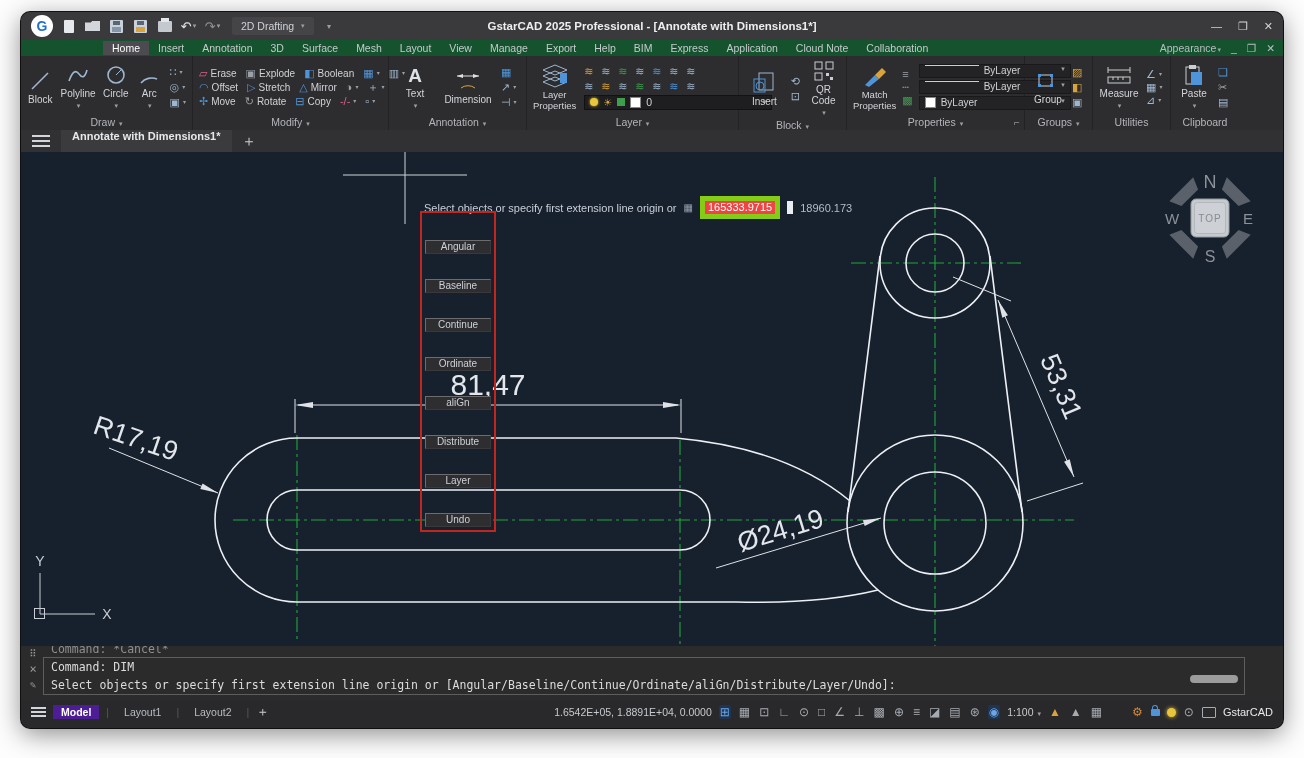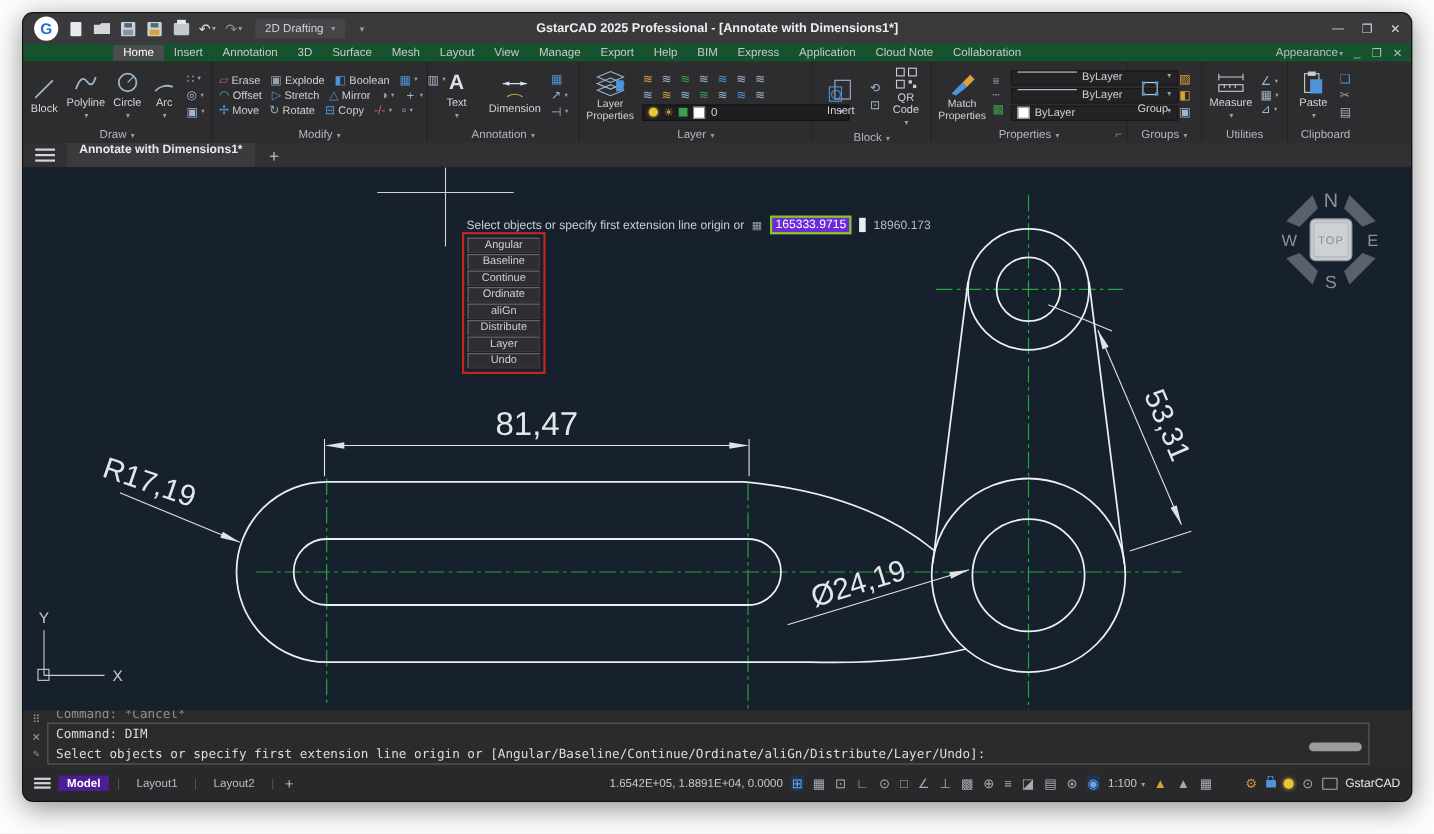--- a/index.html
+++ b/index.html
@@ -64,27 +64,27 @@
   .hamb i{height:2px;background:#d2d5d9;}
   .dtab{display:flex;align-items:center;gap:8px;height:100%;padding:0 11px;background:#3b3b3e;
     color:#e6e8eb;font-size:11px;font-weight:bold;flex-direction:column;}
   .dtab .x{color:#b6b9bd;font-weight:normal;font-size:11px;}
   .newtab{color:#c9ccd0;font-size:15px;margin-left:10px;}
   
   #canvas{position:absolute;left:0;top:140px;width:1262px;height:494px;background:#17202d;overflow:hidden;}
   #dyninput{position:absolute;left:403px;top:44px;display:flex;align-items:center;gap:7px;white-space:nowrap;}
   #dyninput .prompt{color:#c9cfd8;font-size:11px;}
   .dgrid{color:#98a0a9;font-size:10px;}
-  .dynval{background:#6d28d9;border:2px solid #84cc16;color:#fff;font-size:11px;padding:0 3px;height:13px;line-height:13px;}
+  .dynval{background:#ef4444;border:5px solid #84cc16;color:#fff;font-size:11px;padding:0 3px;height:13px;line-height:13px;}
   .caret{width:6px;height:13px;background:#e9edf2;}
   .dyny{color:#b6bcc5;font-size:11px;}
   #ctxmenu{position:absolute;left:399px;top:59px;border:2px solid #c3261f;padding:3px;display:flex;
     flex-direction:column;gap:1px;}
   .cmi{width:64px;height:12px;line-height:12px;text-align:center;font-size:10px;color:#ccd1d8;
-    background:#2e2e31;border:1px solid;border-color:#6c6c6e #39393b #39393b #6c6c6e;}
+    background:#2e2e31;border:1px solid;border-color:#6c6c6e #39393b #39393b #6c6c6e;margin-top:24px;}
   
   #cmd{position:absolute;left:0;top:634px;width:100%;height:54px;background:#2b2b2b;
     font-family:"DejaVu Sans Mono",monospace;font-size:11.5px;color:#dcdcdc;}
   #cmd-hist{position:absolute;left:30px;top:0;right:60px;height:10px;overflow:hidden;color:#8f8f8f;}
   #cmd-hist div{margin-top:-4px;}
   #cmdbox{position:absolute;left:22px;top:11px;width:1202px;height:38px;border:1px solid #5e5e5e;box-sizing:border-box;}
   .cmdline{height:18px;line-height:18px;padding-left:7px;white-space:nowrap;overflow:hidden;}
   #cmdgut{position:absolute;left:3px;top:2px;width:18px;display:flex;flex-direction:column;gap:3px;
     align-items:center;color:#9a9a9a;font-size:10px;}
   #cmd-pill{position:absolute;right:45px;top:29px;width:48px;height:8px;border-radius:4px;background:#9c9c9c;}

